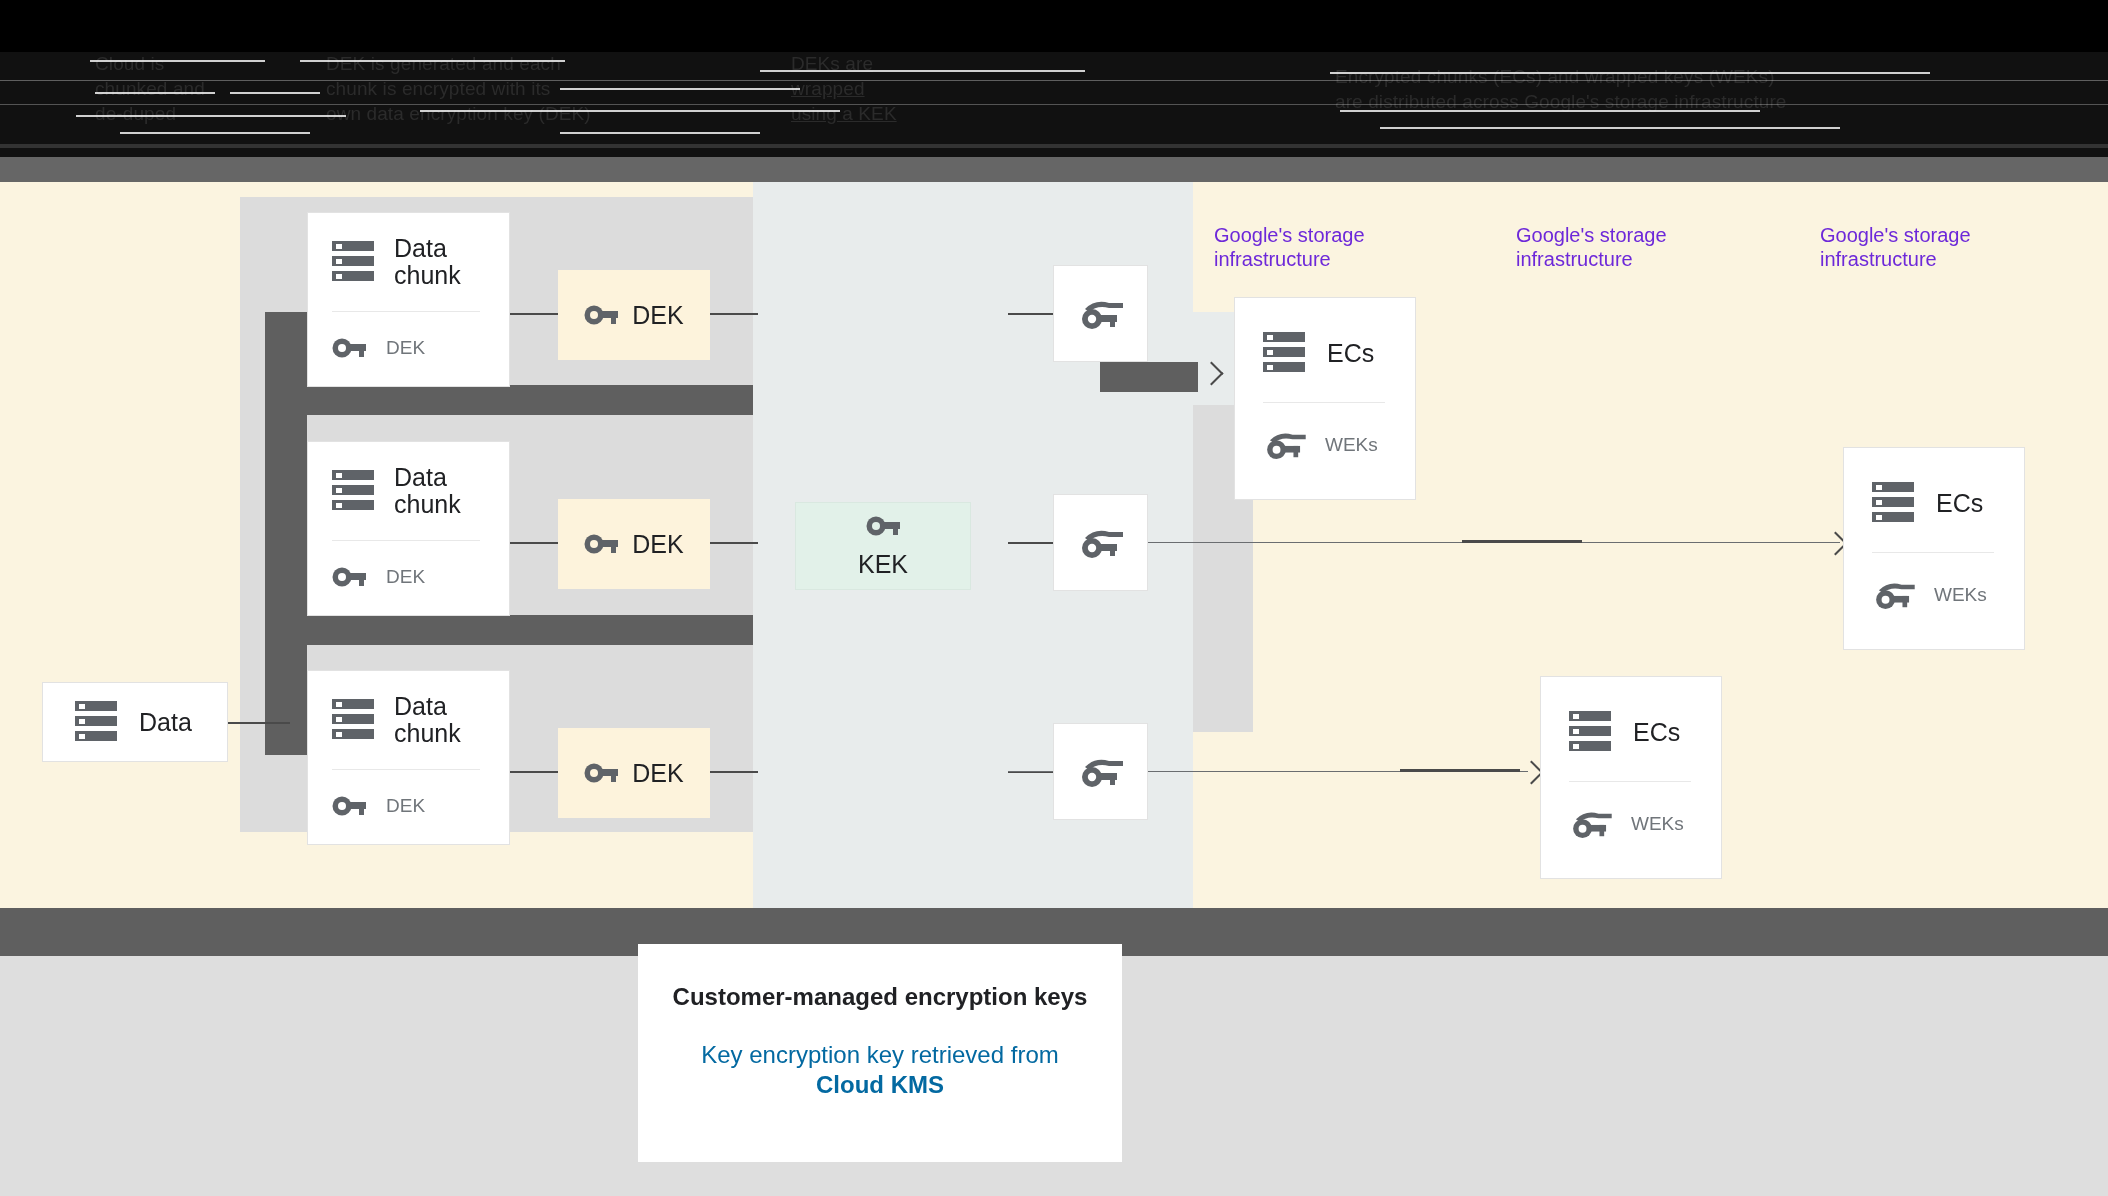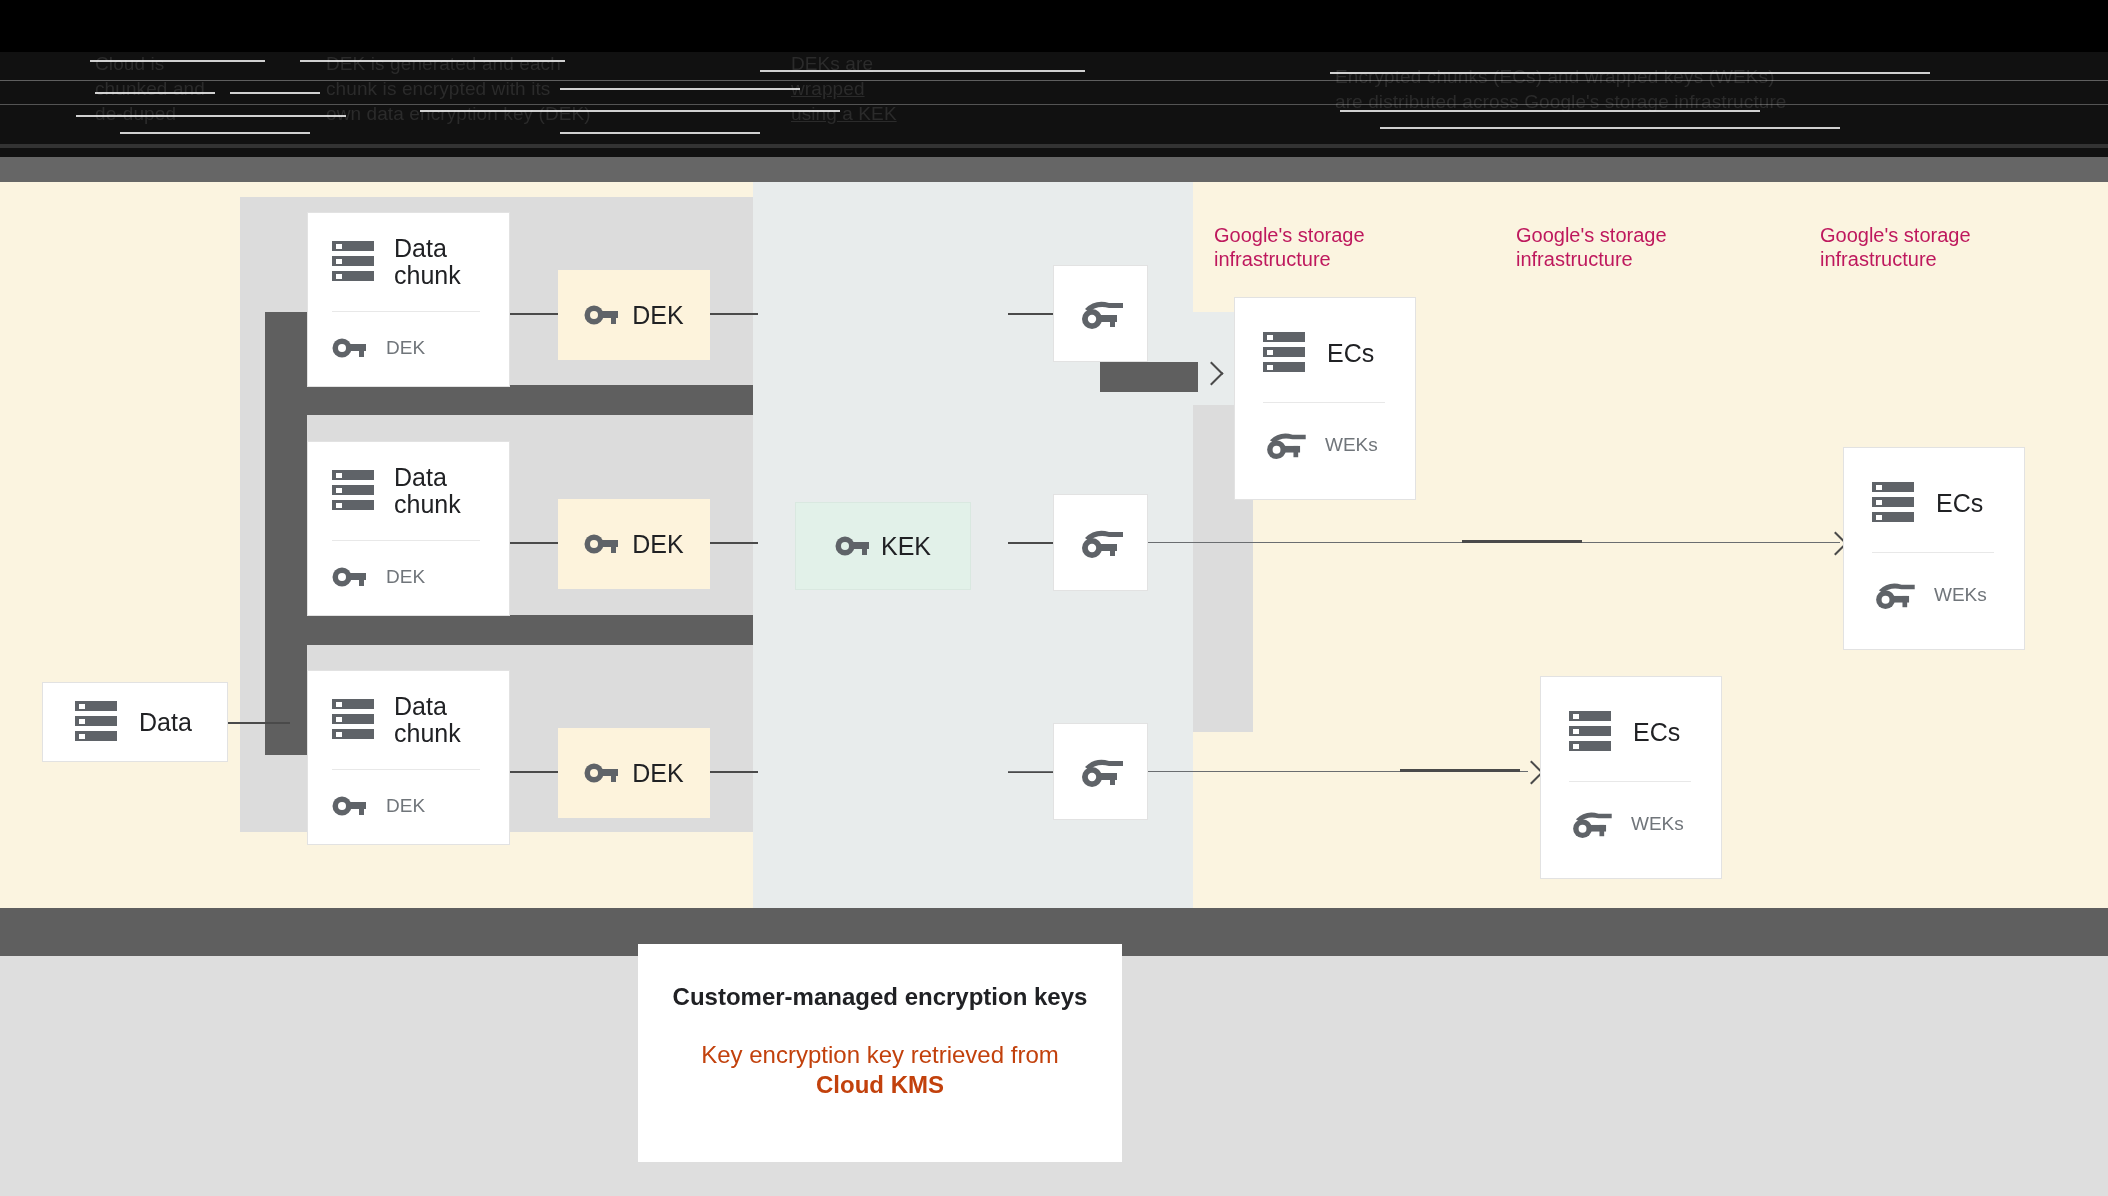--- a/index.html
+++ b/index.html
@@ -35,39 +35,39 @@
   .card{position:absolute;background:#fff;border:1px solid #e2e2e2;box-sizing:border-box;}
   .card .row{display:flex;align-items:center;}
   .card .title{font-size:25px;color:#202124;line-height:27px;}
   .card .sub{font-size:19px;color:#70757a;}
   .card hr{border:0;border-top:1px solid #e8e8e8;margin:0;}
 
   .kbox{position:absolute;background:#fdf3dc;display:flex;align-items:center;
         justify-content:center;gap:14px;}
   .kbox .lbl{font-size:25px;color:#202124;}
   .kekbox{position:absolute;background:#e2f1e9;border:1px solid #d9e8e0;display:flex;
-          align-items:center;justify-content:center;gap:12px;box-sizing:border-box;}
+          align-items:center;justify-content:center;gap:12px;box-sizing:border-box;flex-direction:column;}
   .kekbox .lbl{font-size:25px;color:#202124;}
 
-  .gsi{position:absolute;font-size:20px;line-height:24px;color:#be185d;white-space:pre-line;}
+  .gsi{position:absolute;font-size:20px;line-height:24px;color:#6d28d9;white-space:pre-line;}
 
   
   .svr{display:inline-block;width:42px;height:42px;}
   .svr i{display:block;width:42px;height:10px;background:#5f6368;margin-bottom:5px;position:relative;}
   .svr i::before{content:"";position:absolute;left:4px;top:2.5px;width:6px;height:5px;background:#fff;}
 
   .key{display:inline-block;}
 
   
   .band{position:absolute;left:0;top:908px;width:2108px;height:48px;background:#5f5f5f;}
   .bottom{position:absolute;left:0;top:956px;width:2108px;height:240px;background:#dedede;}
   .caption{position:absolute;left:638px;top:944px;width:484px;height:218px;background:#fff;
            box-sizing:border-box;padding:38px 34px 4px;text-align:center;}
   .caption .b{font-size:24px;font-weight:bold;color:#202124;line-height:30px;}
-  .caption .n{font-size:24px;color:#c2410c;line-height:30px;margin-top:28px;}
+  .caption .n{font-size:24px;color:#0369a1;line-height:30px;margin-top:28px;}
   .caption .n b{font-weight:bold;}
 </style>
 </head>
 <body>
 
 <div id="stage">
 
   <div class="hdr-black"></div>
   <div class="hdr-dark">
     <div class="hdr-line" style="left:95px;top:-1px;">Cloud is

